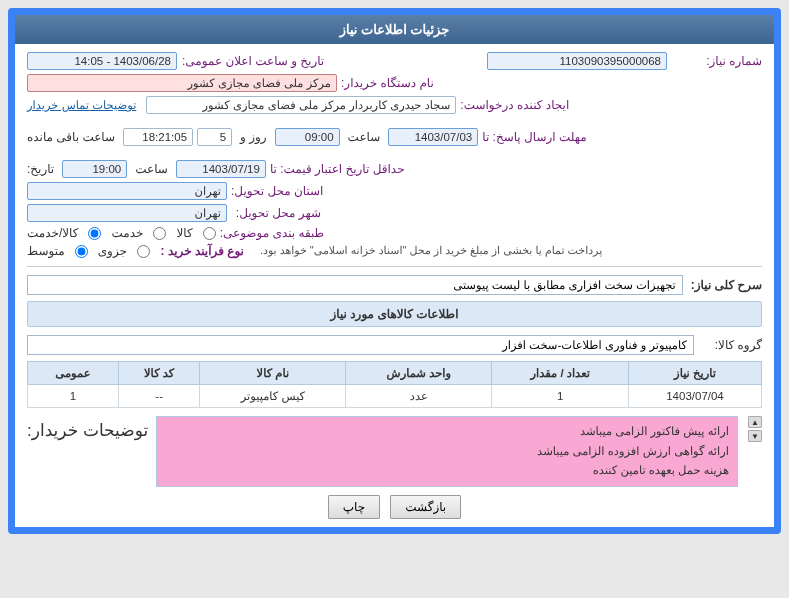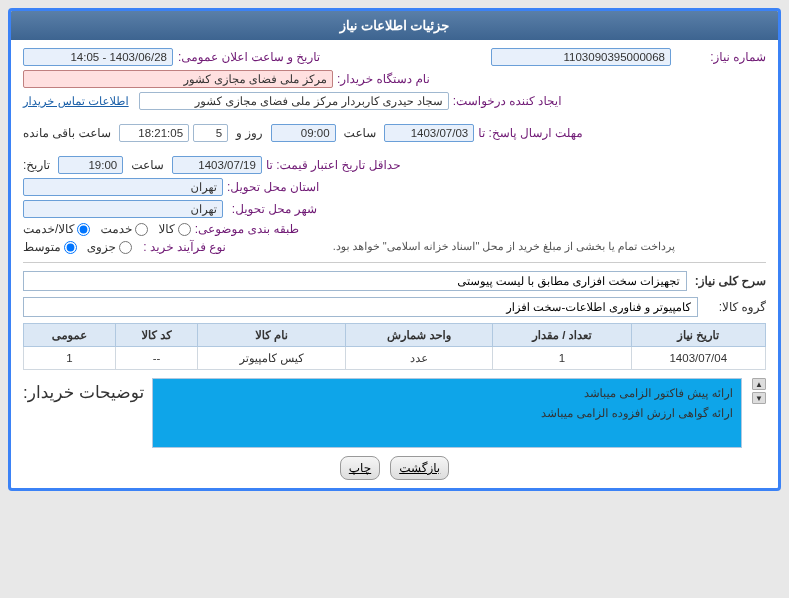--- a/index.html
+++ b/index.html
@@ -13,21 +13,21 @@
 
     .page-container {
       width: 789px;
       min-height: 598px;
       background: #e8e8e8;
       padding: 8px;
     }
 
     .main-card {
       background: #fff;
-      border: 3px solid #3b82f6;
+      border: 7px solid #3b82f6;
       border-radius: 4px;
       overflow: hidden;
     }
 
     .card-header {
       background: linear-gradient(to bottom, #5a7fa8, #3d6490);
       color: #fff;
       text-align: center;
       padding: 7px 10px;
       font-size: 13px;
@@ -171,57 +171,56 @@
       white-space: nowrap;
       min-width: 70px;
       text-align: right;
       padding-top: 4px;
       font-size: 17px;
     }
 
     .tawzih-box {
       flex: 1;
       border: 1px solid #b0c8e0;
-      background: #0ea5e9;
+      background: #f9a8d4;
       padding: 5px 8px;
       font-size: 11.5px;
       font-family: Tahoma, Arial, sans-serif;
       direction: rtl;
       min-height: 70px;
       line-height: 1.7;
     }
 
     .buttons-row {
       display: flex;
       justify-content: center;
       gap: 10px;
       margin-top: 8px;
     }
 
     .btn {
-      padding: 4px 8px;
+      padding: 4px 14px;
       font-size: 12px;
       font-family: Tahoma, Arial, sans-serif;
       cursor: pointer;
-      border-radius: 8px;
+      border-radius: 1px;
       border: 1px solid #999;
       background: linear-gradient(to bottom, #f5f5f5, #ddd);
-      text-decoration: underline;
     }
 
     .radio-group {
       display: inline-flex;
       gap: 10px;
       align-items: center;
     }
 
     .radio-item {
       display: inline-flex;
       align-items: center;
-      gap: 3px;
+      gap: 10px;
       cursor: pointer;
       justify-content: center;
     }
 
     .info-row {
       display: flex;
       align-items: center;
       margin-bottom: 4px;
       gap: 4px;
     }
@@ -275,21 +274,21 @@
       </div>
 
       <div class="info-row" style="justify-content: flex-end;">
         <span class="label-cell">نام دستگاه خریدار:</span>
         <input class="input-box" style="width: 310px; background: rgb(255, 224, 224); border-color: rgb(192, 128, 128);" type="text" readonly="" value="مرکز ملی فضای مجازی کشور">
       </div>
 
       <div class="info-row" style="justify-content: flex-end;">
         <span class="label-cell">ایجاد کننده درخواست:</span>
         <input class="input-box" style="width: 310px;" type="text" readonly="" value="سجاد حیدری کاربردار مرکز ملی فضای مجازی کشور">
-        <span class="link-blue" style="margin-right:6px;">اطلاعات تماس خریدار</span>
+        <span class="link-blue" style="margin-right:6px;">توضیحات تماس خریدار</span>
       </div>
 
       <div class="info-row" style="justify-content: flex-end;">
         <span class="label-cell">مهلت ارسال پاسخ: تا</span>
         <input class="input-box" style="width: 90px; background: rgb(232, 240, 251); border-color: rgb(106, 159, 216);" type="text" readonly="" value="1403/07/03">
         <span style="margin: 0 4px;">ساعت</span>
         <input class="input-box" style="width: 65px; background: rgb(232, 240, 251); border-color: rgb(106, 159, 216);" type="text" readonly="" value="09:00">
         <span style="margin: 12px 4px;">روز و</span>
         <input class="input-box" style="width: 35px;" type="text" readonly="" value="5">
         <input class="input-box" style="width: 70px;" type="text" readonly="" value="18:21:05">
@@ -326,41 +325,42 @@
             <span>خدمت</span>
           </label>
           <label class="radio-item">
             <input type="radio" name="tabaqe" checked="" style="">
             <span>کالا/خدمت</span>
           </label>
         </div>
       </div>
 
       <div class="info-row" style="justify-content: flex-end; align-items: flex-start;">
-        <span class="note-text" style="flex:1; text-align:center; color:#555;">پرداخت تمام یا بخشی از مبلغ خرید از محل "اسناد خزانه اسلامی" خواهد بود.</span>
-        <span class="label-cell" style="margin-right:12px;">نوع فرآیند خرید :</span>
+        <span class="note-text" style="flex:1; text-align:left; color:#555;">پرداخت تمام یا بخشی از مبلغ خرید از محل "اسناد خزانه اسلامی" خواهد بود.</span>
+        <span class="label-cell" style="margin-right:12px;font-weight:bold;">نوع فرآیند خرید :</span>
         <div class="radio-group">
           <label class="radio-item">
             <input type="radio" name="nawnz" style="">
             <span>جزوی</span>
           </label>
           <label class="radio-item">
             <input type="radio" name="nawnz" checked="" style="">
             <span>متوسط</span>
           </label>
         </div>
       </div>
 
       <div class="section-divider"></div>
 
       <div class="sarkenli-row">
         <span class="sarkenli-label">سرح کلی نیاز:</span>
         <input class="sarkenli-input" type="text" readonly="" value="تجهیزات سخت افزاری مطابق با لیست پیوستی" style="">
       </div>
 
+      <div class="section-title">اطلاعات کالاهای مورد نیاز</div>
 
       <div class="group-kala-row">
         <span class="group-kala-label">گروه کالا:</span>
         <input class="group-kala-input" type="text" readonly="" value="کامپیوتر و فناوری اطلاعات-سخت افزار" style="">
       </div>
 
       <table class="products-table">
         <thead>
           <tr>
             <th>تاریخ نیاز</th>
@@ -387,20 +387,21 @@
       <div class="tawzih-section">
         <div style="display:flex; align-items:flex-start; gap:2px;">
           <div class="scroll-arrows">
             <div class="scroll-arrow">▲</div>
             <div class="scroll-arrow">▼</div>
           </div>
         </div>
         <div class="tawzih-box" id="tawzih-content">
             <div>ارائه پیش فاکتور الزامی میباشد</div>
             <div>ارائه گواهی ارزش افزوده الزامی میباشد</div>
+            <div>هزینه حمل بعهده تامین کننده</div>
           </div>
         <span class="tawzih-label">توضیحات خریدار:</span>
       </div>
 
       <div class="buttons-row">
         <button class="btn">بازگشت</button>
         <button class="btn">چاپ</button>
       </div>
 
     </div>

